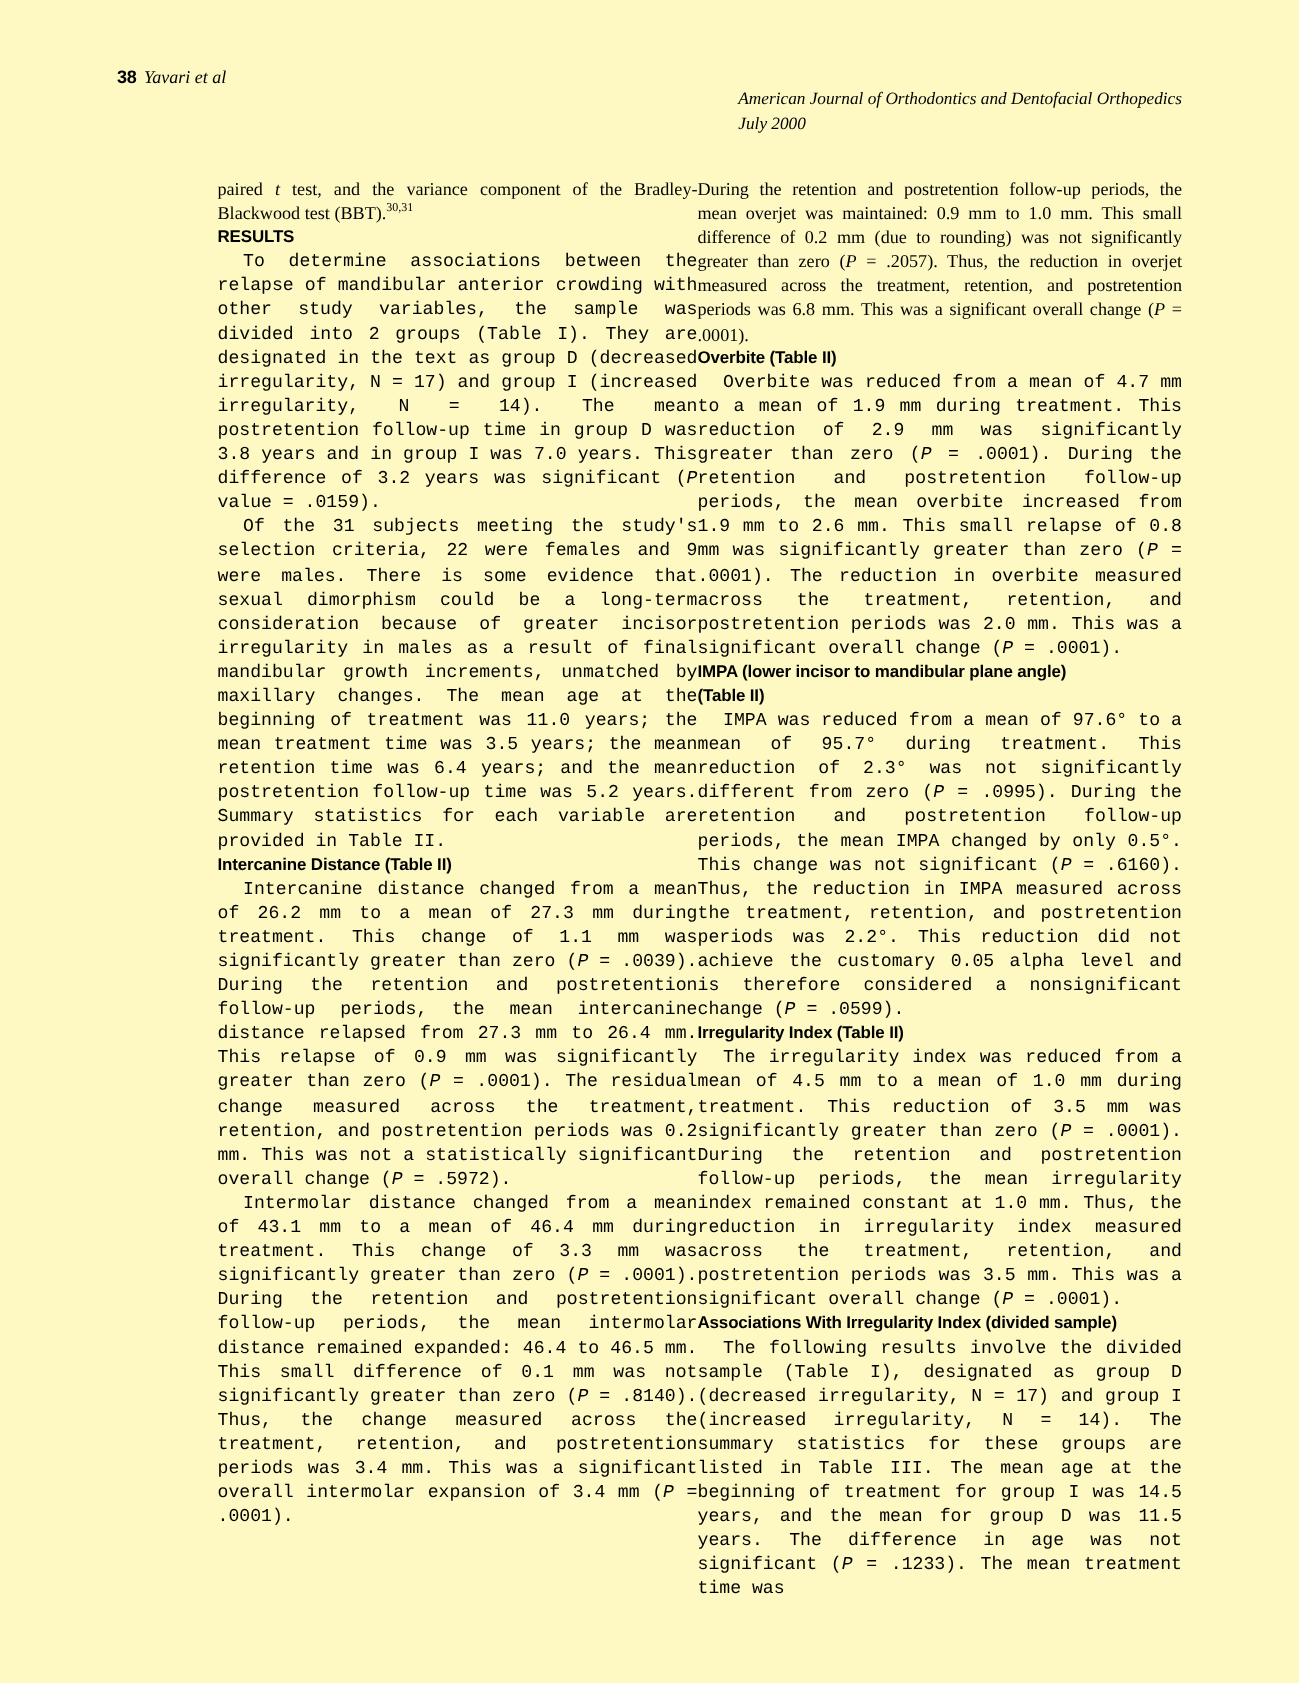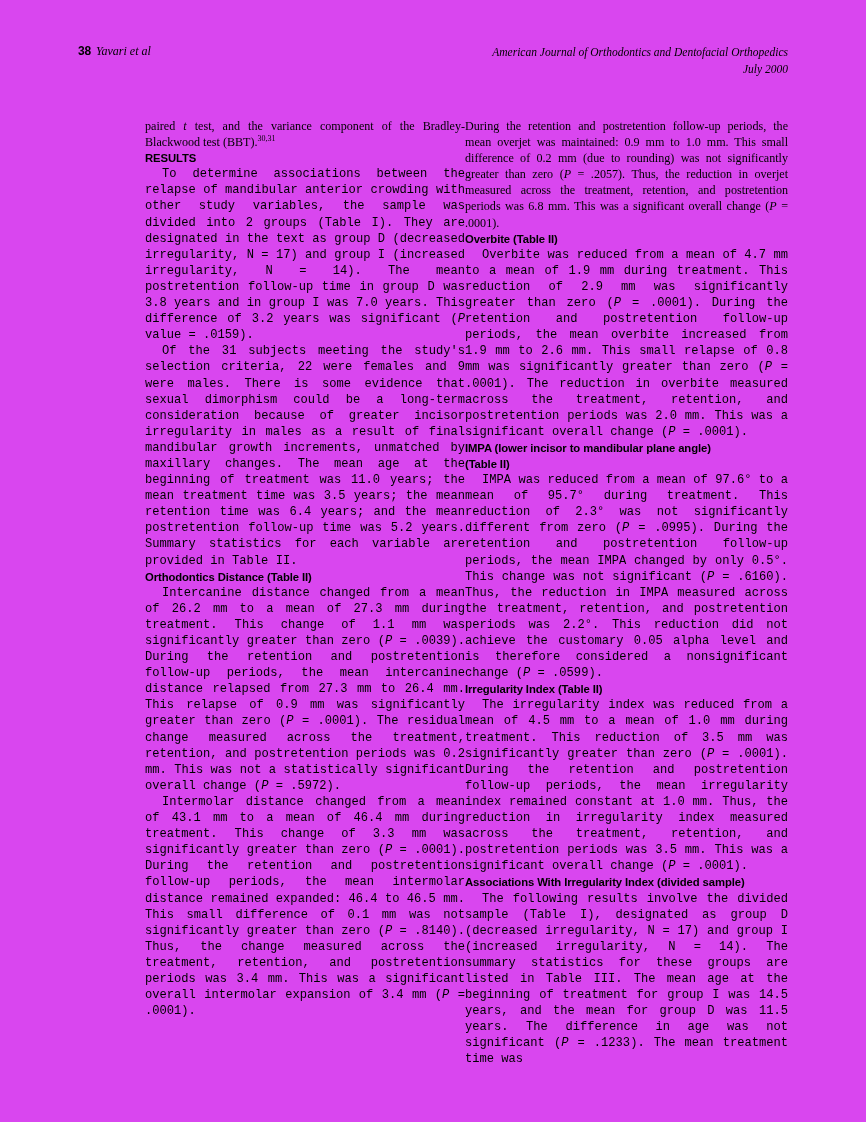--- a/index.html
+++ b/index.html
@@ -12,21 +12,21 @@
     background: #c8c8c8;
     font-family: "Liberation Serif", serif;
     overflow: hidden;
   }
   .page {
     position: absolute;
     left: 0;
     top: 0;
     width: 866px;
     height: 1122px;
-    background: #d946ef;
+    background: #fef9c3;
     box-sizing: border-box;
   }
   .page-inner {
     position: absolute;
     left: 78px;
     top: 44px;
     width: 710px;
     height: 1000px;
   }
 
@@ -51,22 +51,21 @@
     letter-spacing: -0.2px;
   }
   .runhead-author {
     font-style: italic;
     font-size: 12px;
     padding-left: 5px;
   }
   .runhead-right {
     position: absolute;
     right: 0;
-    top: 0;
-    text-align: right;
+    top: 14px;
     font-style: italic;
     font-size: 11.5px;
     line-height: 17px;
     color: #000;
     white-space: nowrap;
   }
 
   
   .columns {
     position: absolute;
@@ -134,21 +133,21 @@
       <div class="col col-left">
 
         <p class="body sp-para"><span>paired <span class="ital">t</span> test, and the variance component of the Bradley-Blackwood test (BBT).</span><sup>30,31</sup></p>
 
         <h3 class="heading sp-before-head">RESULTS</h3>
 
         <p class="body indent sp-after-head">To determine associations between the relapse of mandibular anterior crowding with other study variables, the sample was divided into 2 groups (Table I). They are designated in the text as group D (decreased irregularity, N = 17) and group I (increased irregularity, N = 14). The mean postretention follow-up time in group D was 3.8 years and in group I was 7.0 years. This difference of 3.2 years was significant (<span class="ital">P</span> value = .0159).</p>
 
         <p class="body indent sp-para">Of the 31 subjects meeting the study's selection criteria, 22 were females and 9 were males. There is some evidence that sexual dimorphism could be a long-term consideration because of greater incisor irregularity in males as a result of final mandibular growth increments, unmatched by maxillary changes. The mean age at the beginning of treatment was 11.0 years; the mean treatment time was 3.5 years; the mean retention time was 6.4 years; and the mean postretention follow-up time was 5.2 years. Summary statistics for each variable are provided in Table II.</p>
 
-        <h3 class="heading sp-before-head">Orthodontics Distance (Table II)</h3>
+        <h3 class="heading sp-before-head">Intercanine Distance (Table II)</h3>
 
         <p class="body indent sp-after-head">Intercanine distance changed from a mean of 26.2 mm to a mean of 27.3 mm during treatment. This change of 1.1 mm was significantly greater than zero (<span class="ital">P</span> = .0039). During the retention and postretention follow-up periods, the mean intercanine distance relapsed from 27.3 mm to 26.4 mm. This relapse of 0.9 mm was significantly greater than zero (<span class="ital">P</span> = .0001). The residual change measured across the treatment, retention, and postretention periods was 0.2 mm. This was not a statistically significant overall change (<span class="ital">P</span> = .5972).</p>
 
 
         <p class="body indent sp-after-head">Intermolar distance changed from a mean of 43.1 mm to a mean of 46.4 mm during treatment. This change of 3.3 mm was significantly greater than zero (<span class="ital">P</span> = .0001). During the retention and postretention follow-up periods, the mean intermolar distance remained expanded: 46.4 to 46.5 mm. This small difference of 0.1 mm was not significantly greater than zero (<span class="ital">P</span> = .8140). Thus, the change measured across the treatment, retention, and postretention periods was 3.4 mm. This was a significant overall intermolar expansion of 3.4 mm (<span class="ital">P</span> = .0001).</p>
 
 
 
       </div>
 

